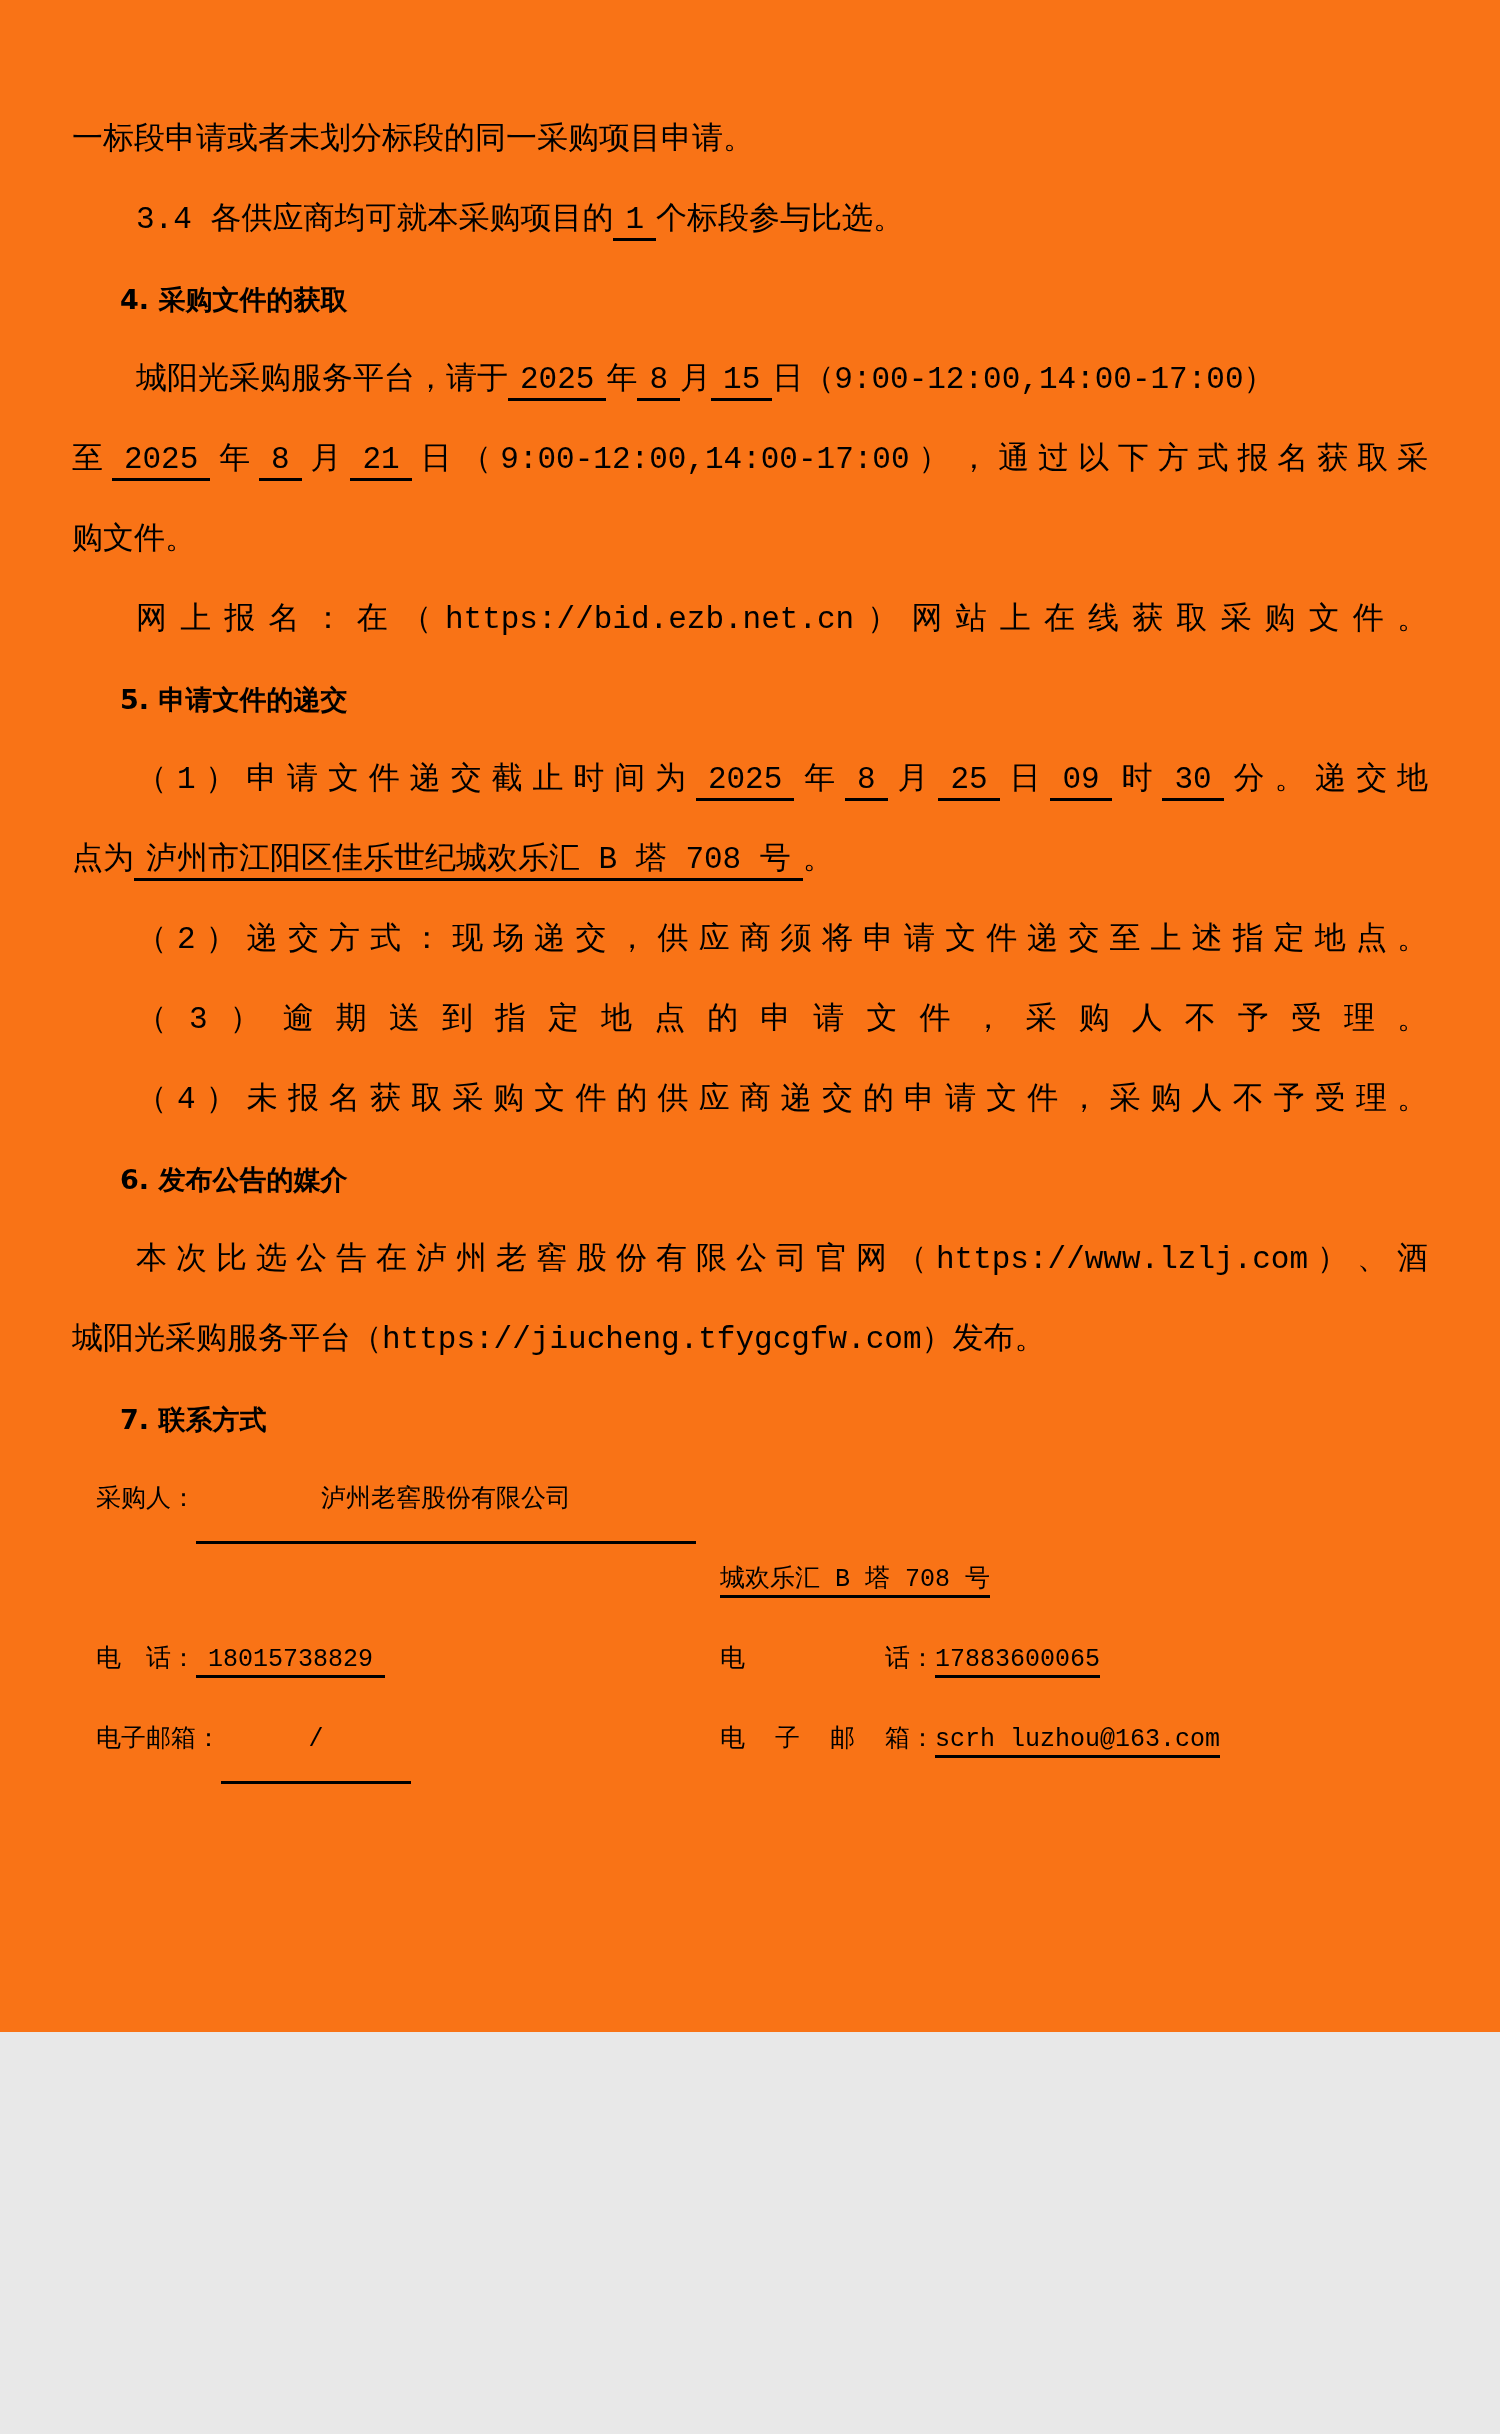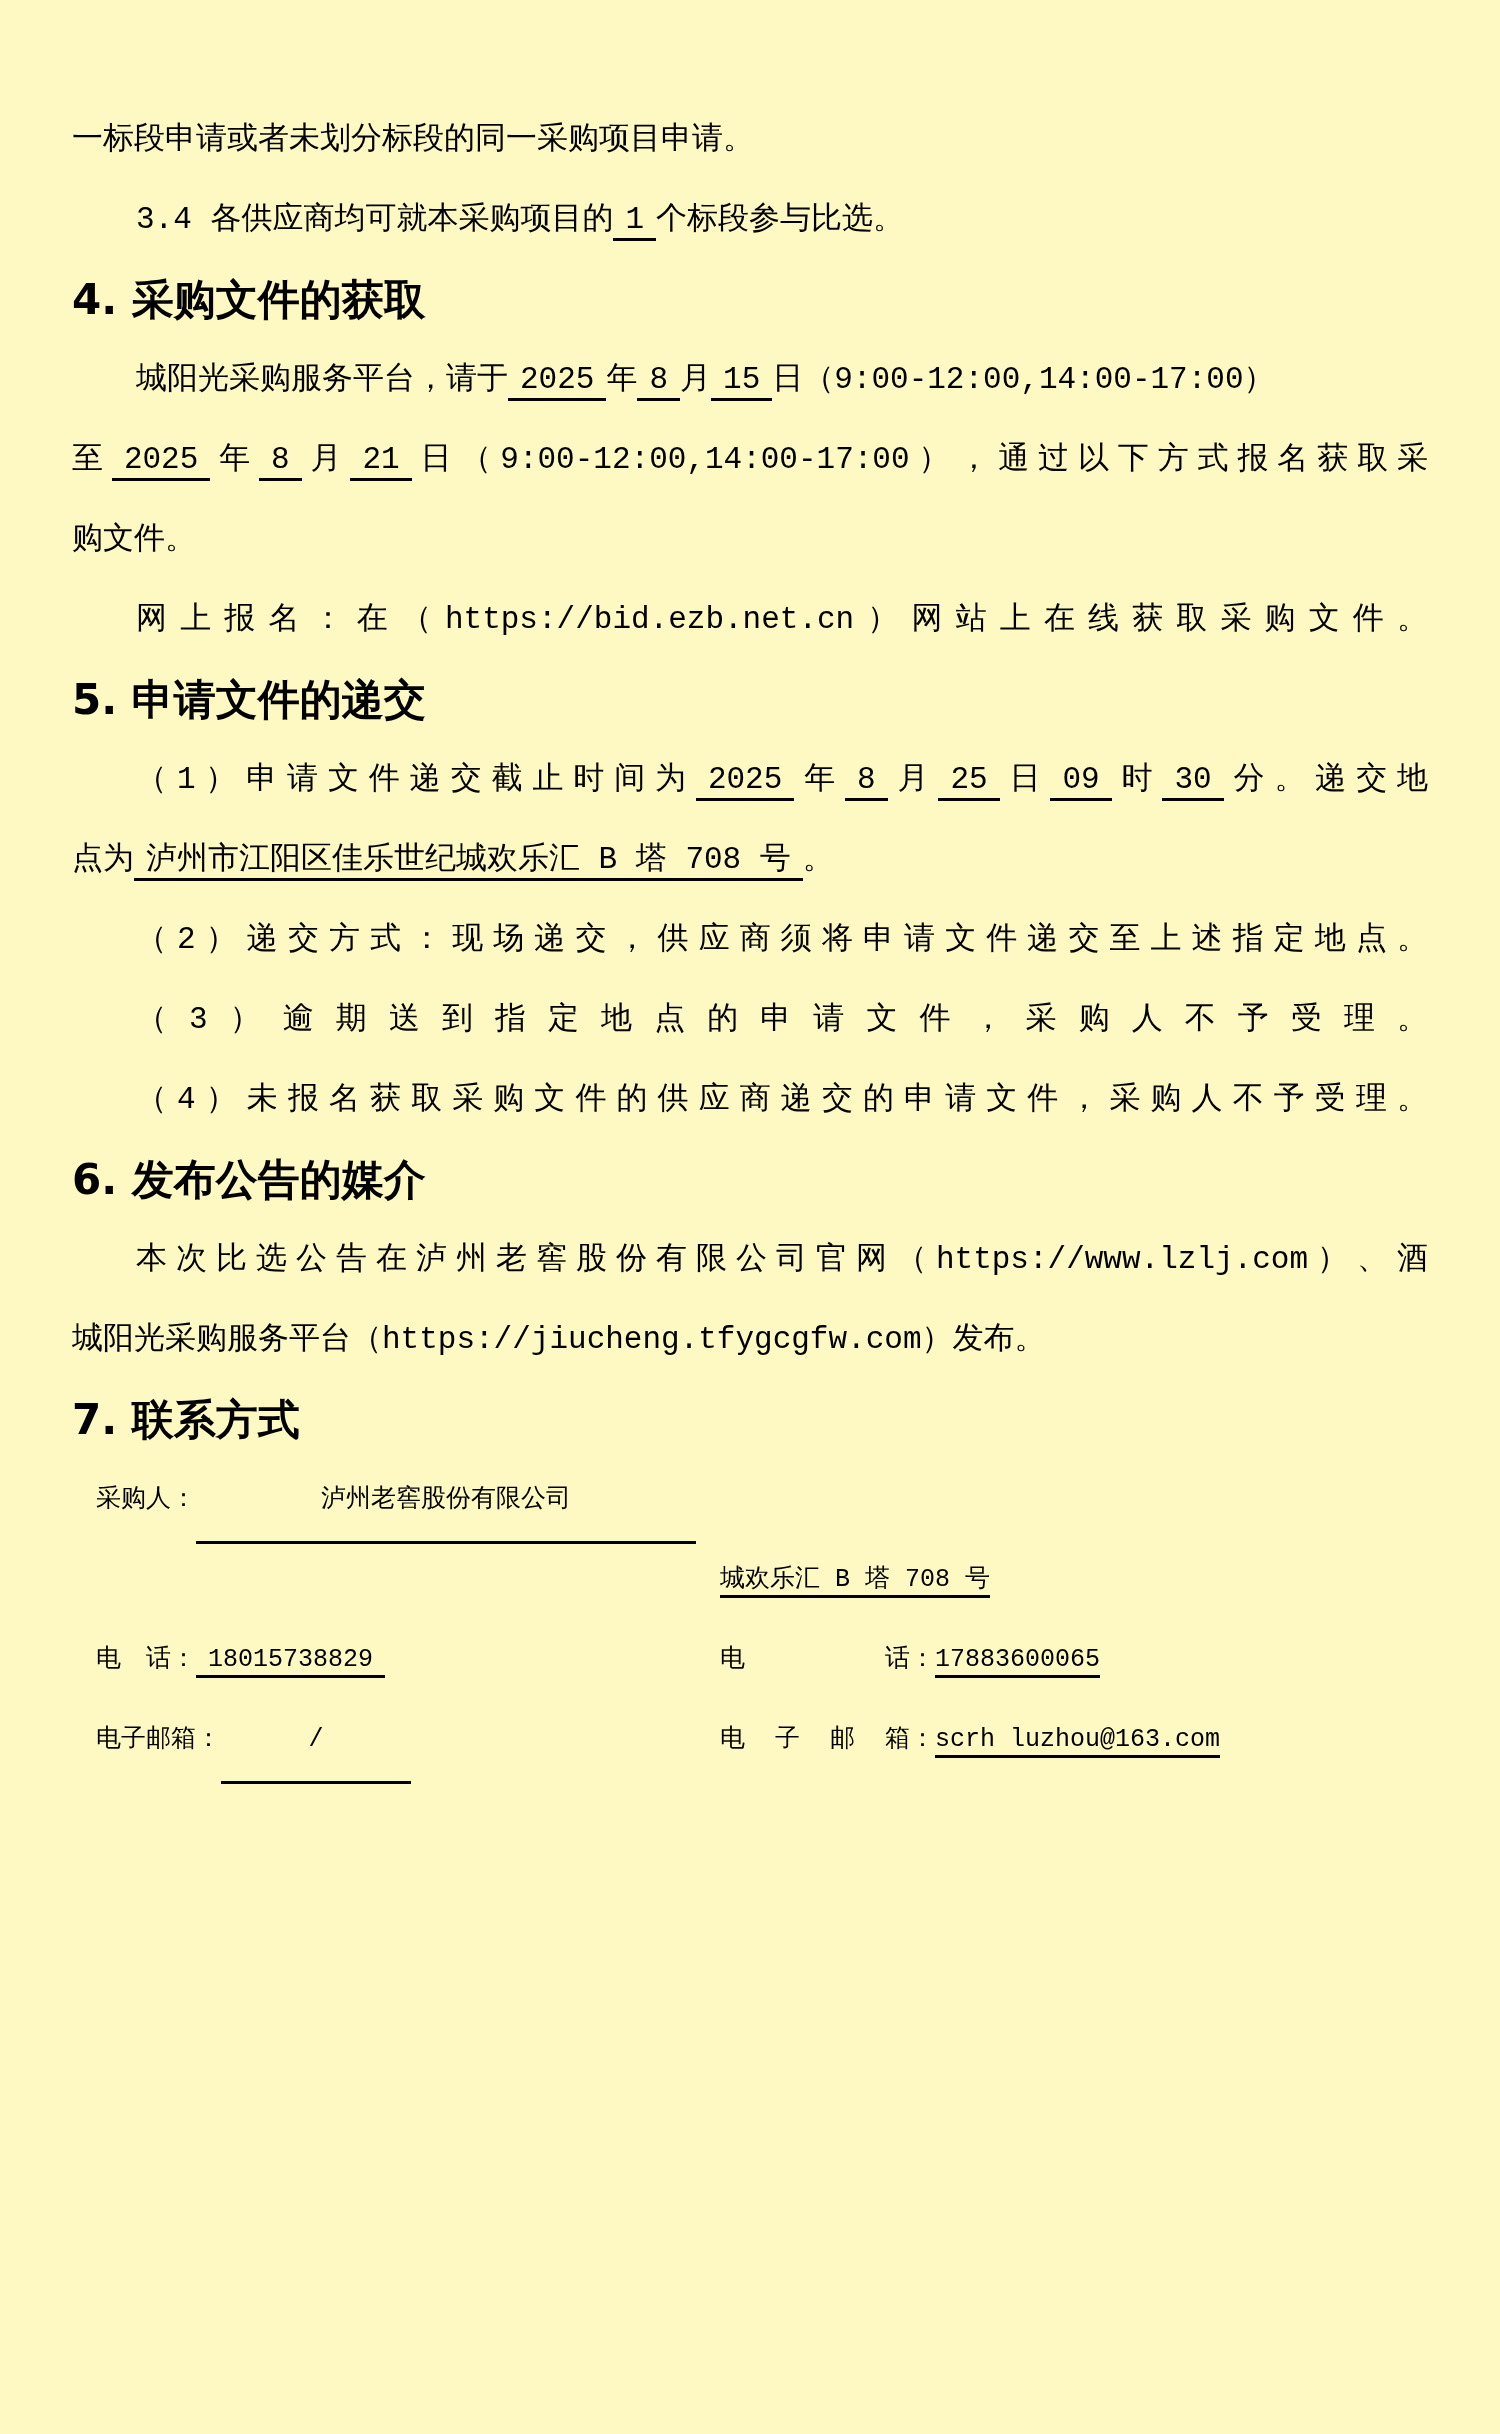--- a/index.html
+++ b/index.html
@@ -1,35 +1,36 @@
 <!DOCTYPE html>
 <html><head>
 <meta charset="utf-8">
 <style>
   html,body{margin:0;padding:0;background:#e8e8e8;}
   .page{
     position:relative;
-    width:1500px;height:2434px;
+    width:1500px;height:2032px;
     margin:0 auto;
-    background:#fef9c3;
+    background:#f97316;
     color:#000000;
     box-sizing:border-box;
     padding:100px 72px 0 72px;
     font-family:"Liberation Mono","DejaVu Sans Mono",serif;
     overflow:hidden;
   }
   .line{
     height:80px;line-height:80px;
     font-size:31px;
     white-space:nowrap;
   }
   .line.h{
     font-weight:bold;
-    font-size:42px;
+    font-size:27px;
     font-family:"DejaVu Sans","Liberation Sans",sans-serif;
+    margin-left:48px;
   }
   .ind{text-indent:64px;}
   .jst{text-align:justify;text-align-last:justify;white-space:normal;}
   .u{border-bottom:3px solid #000000;padding-bottom:1px;}
   .pad{padding-left:12px;padding-right:12px;}
   .box{display:inline-block;text-indent:0;}
   .a-center{text-align:center;}
   .a-left{text-align:left;padding-left:10px;box-sizing:border-box;}
   .a-justify{text-align:justify;text-align-last:justify;}
   

